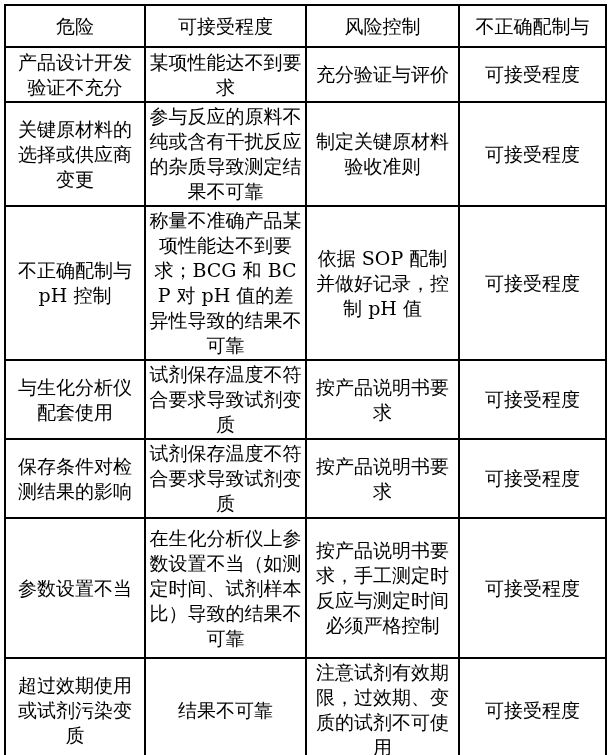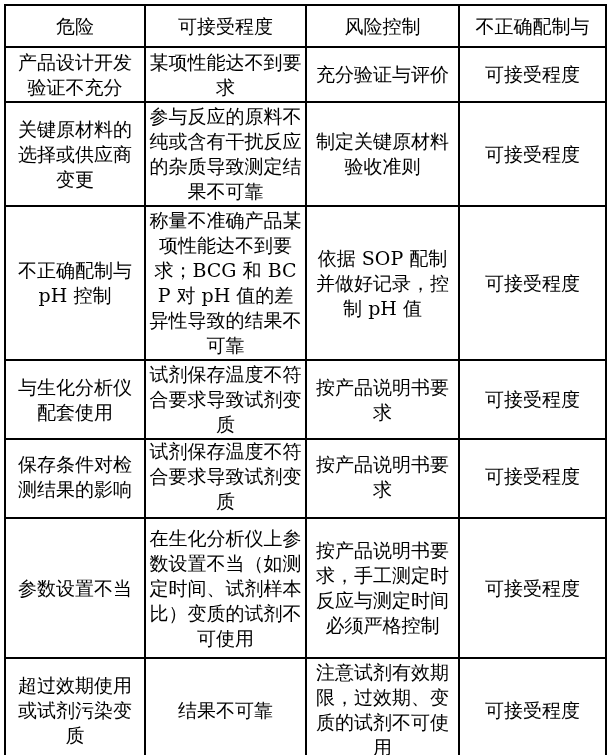--- a/index.html
+++ b/index.html
@@ -31,21 +31,21 @@
   }
   col.c1 { width: 140px; }
   col.c2 { width: 161px; }
   col.c3 { width: 153px; }
   col.c4 { width: 147px; }
   tr.hrow { height: 42px; }
   tr.r0 { height: 55px; }
   tr.r1 { height: 101px; }
   tr.r2 { height: 140px; }
   tr.r3 { height: 74px; }
-  tr.r4 { height: 64px; font-family: Liberation Mono, monospace; }
+  tr.r4 { height: 64px; }
   tr.r5 { height: 140px; }
   tr.r6 { height: 103px; }
 </style>
 </head>
 <body>
 
 <table class="risk-table">
   <colgroup>
     <col class="c1">
       <col class="c2">
@@ -84,21 +84,21 @@
       <td>可接受程度</td>
     </tr>
     <tr class="r4">
       <td>保存条件对检测结果的影响</td>
       <td>试剂保存温度不符合要求导致试剂变质</td>
       <td>按产品说明书要求</td>
       <td>可接受程度</td>
     </tr>
     <tr class="r5">
       <td>参数设置不当</td>
-      <td>在生化分析仪上参数设置不当（如测定时间、试剂样本比）变质的试剂不可使用</td>
+      <td>在生化分析仪上参数设置不当（如测定时间、试剂样本比）导致的结果不可靠</td>
       <td>按产品说明书要求，手工测定时反应与测定时间必须严格控制</td>
       <td>可接受程度</td>
     </tr>
     <tr class="r6">
       <td>超过效期使用或试剂污染变质</td>
       <td>结果不可靠</td>
       <td>注意试剂有效期限，过效期、变质的试剂不可使用</td>
       <td>可接受程度</td>
     </tr>
   </tbody>

